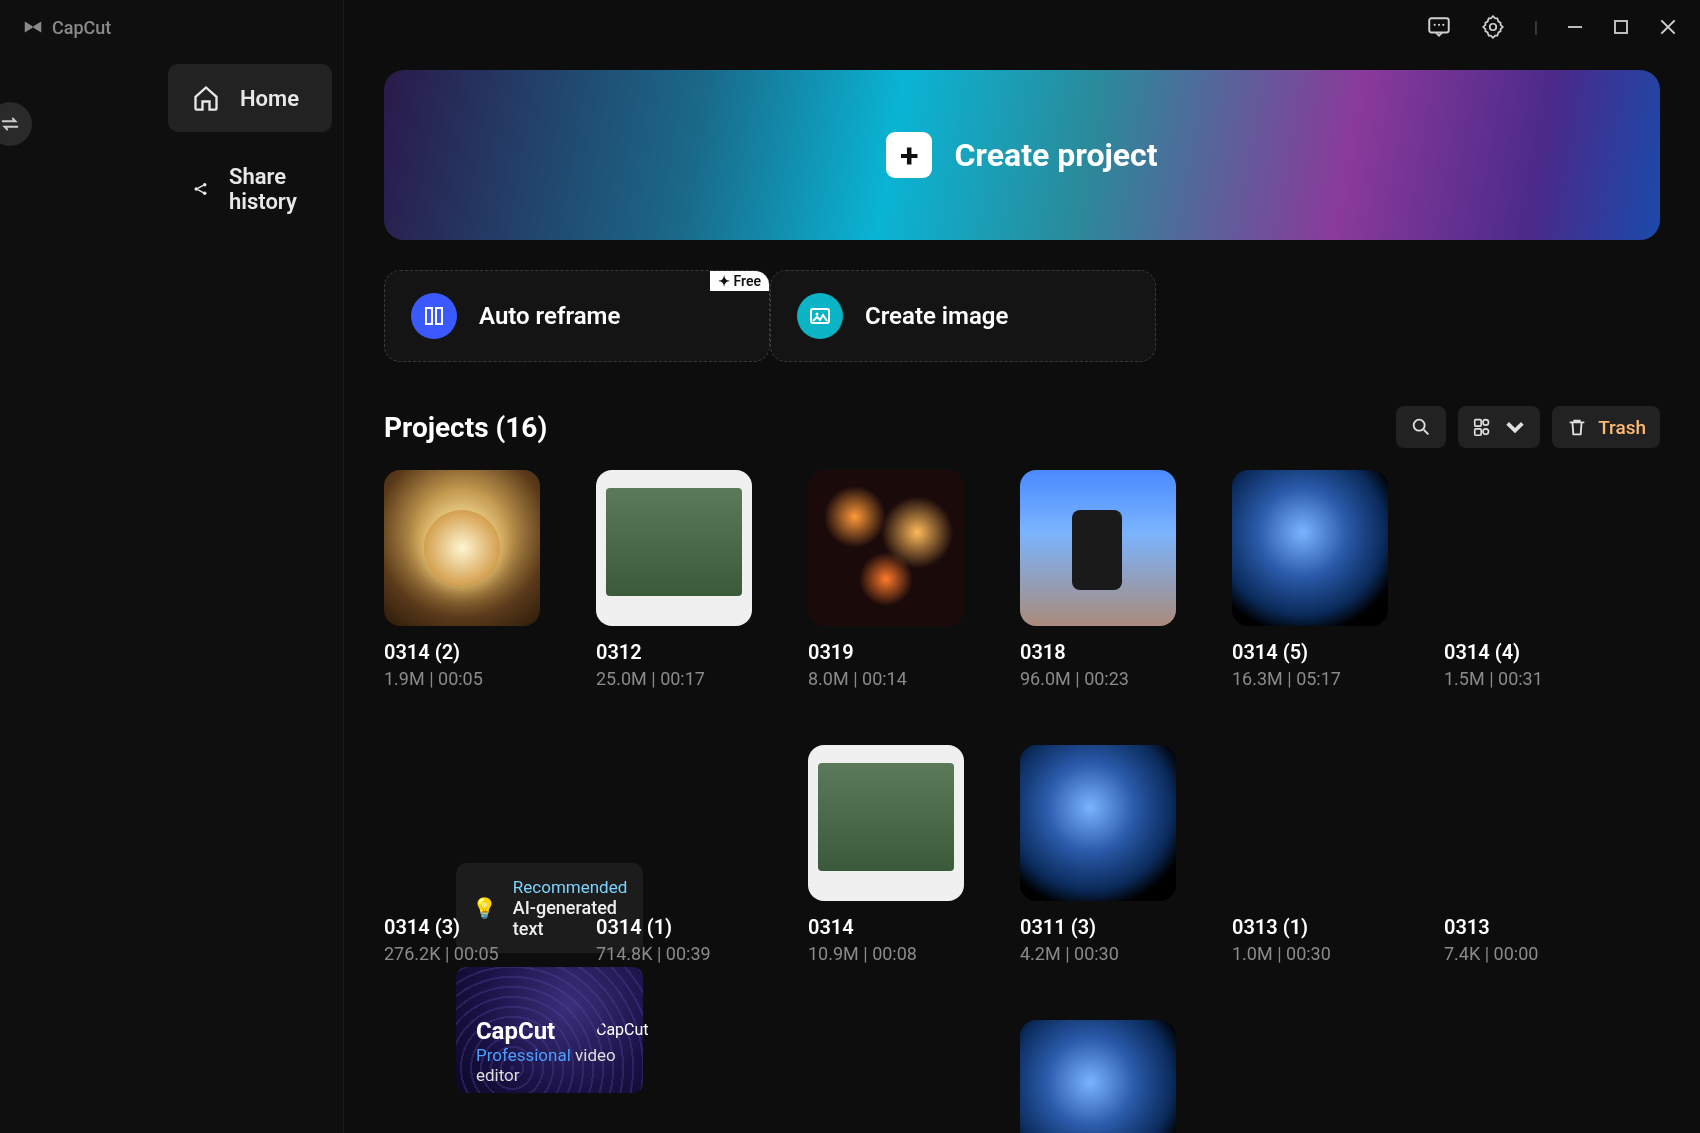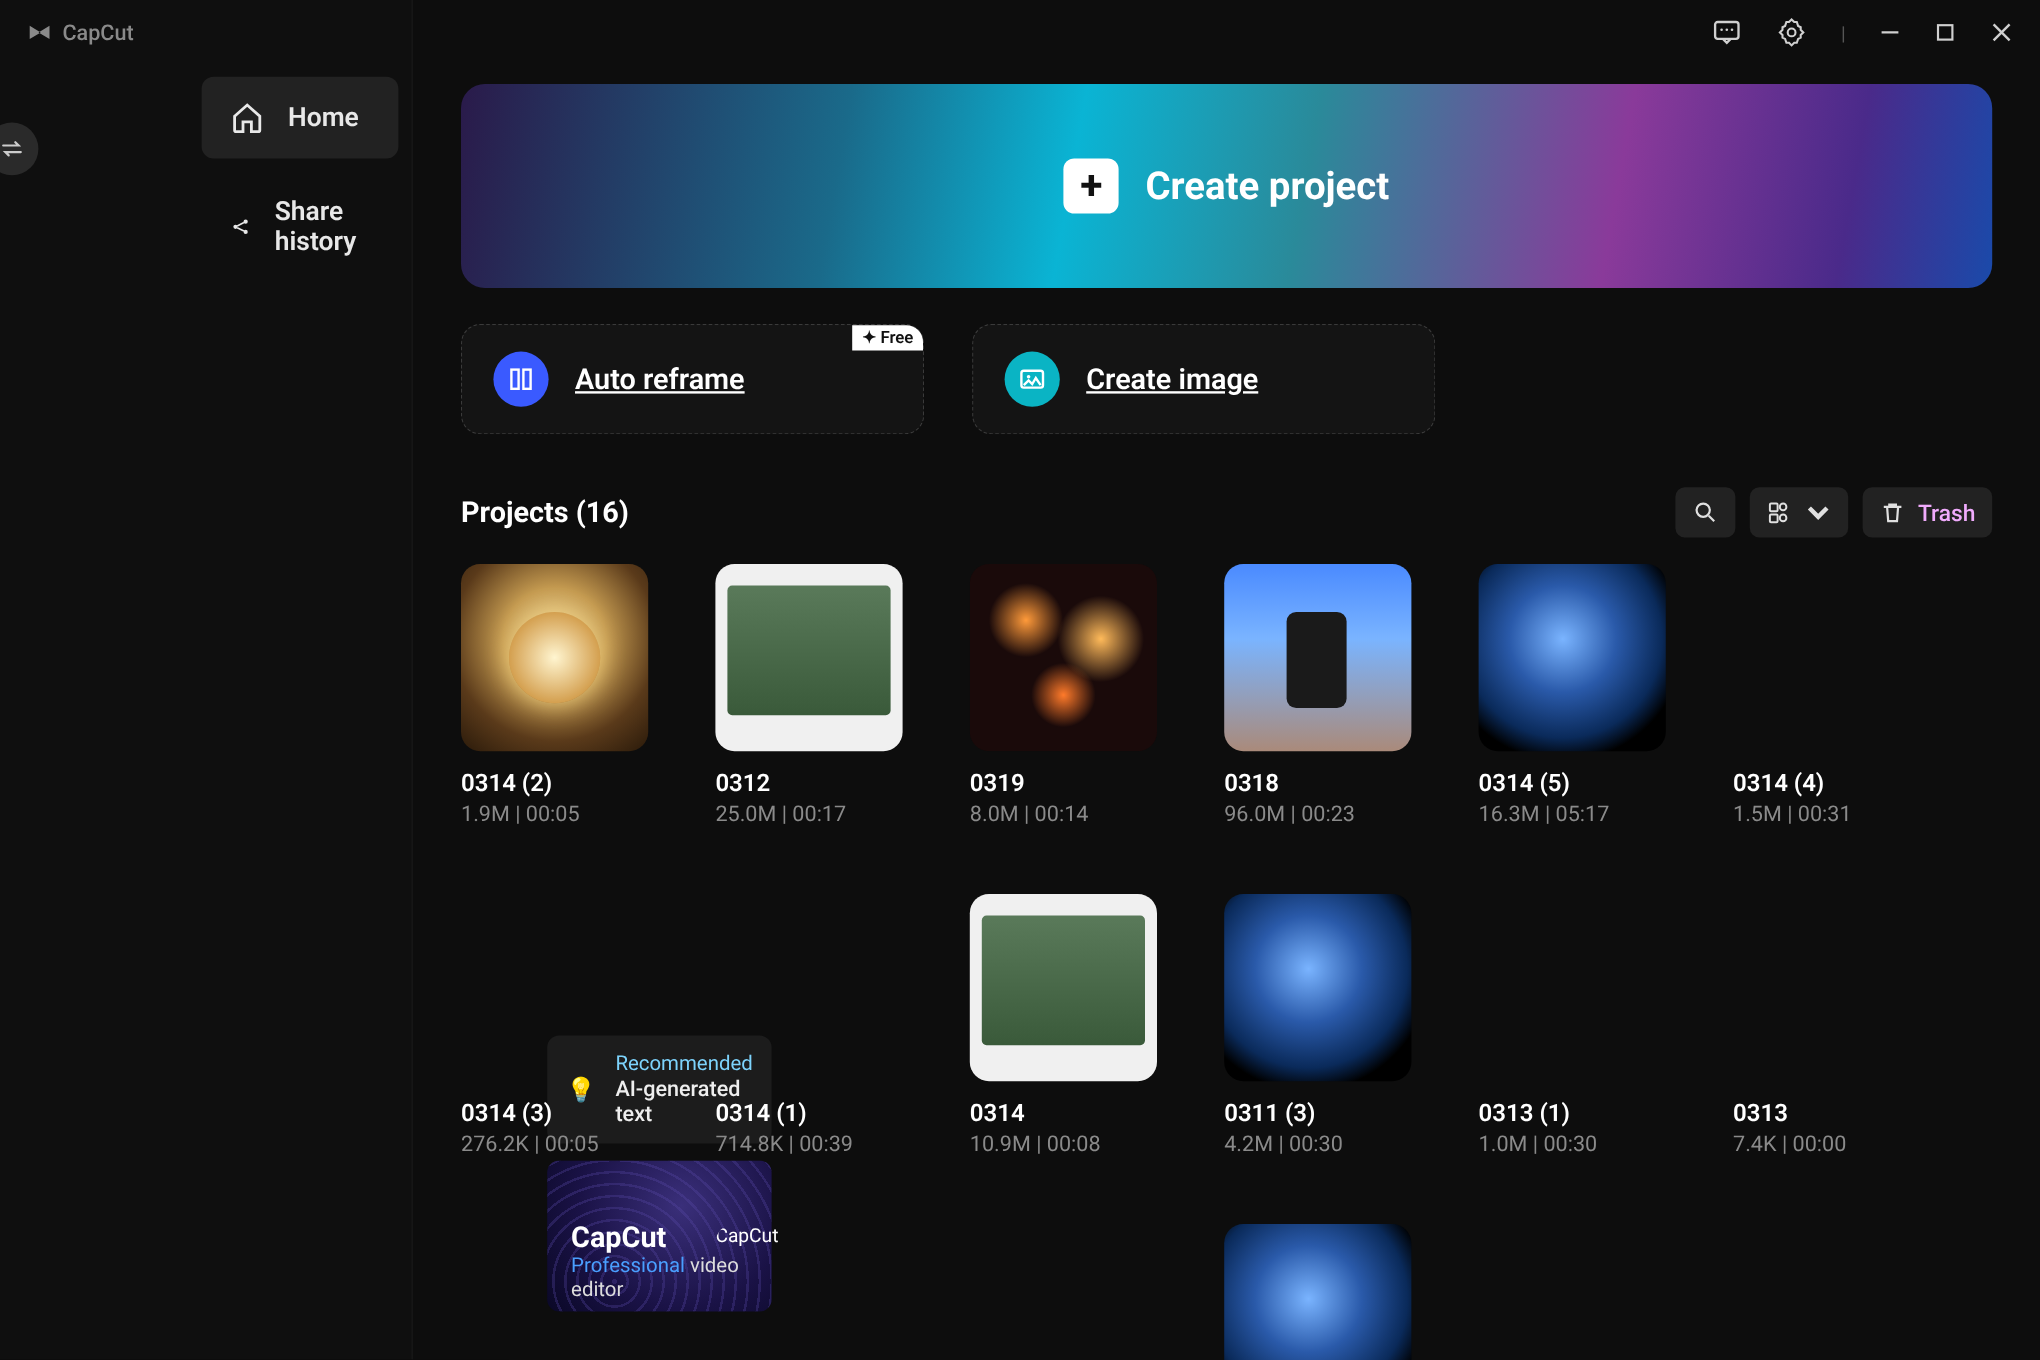--- a/index.html
+++ b/index.html
@@ -99,41 +99,41 @@
   height: 170px;
   border-radius: 20px;
   background: linear-gradient(100deg, #2a1a4a 0%, #1a6a8a 25%, #0ab4d4 40%, #2a8a9a 55%, #8a3a9a 75%, #4a2a8a 90%, #1a4aaa 100%);
   display: flex; align-items: center; justify-content: center; gap: 22px;
   cursor: pointer;
   margin-bottom: 30px;
 }
 .create-banner .plus-box { width: 46px; height: 46px; background: #fff; border-radius: 9px; display:flex; align-items:center; justify-content:center; font-size:34px; color:#111; font-weight:700; }
 .create-banner .cb-label { font-size: 32px; font-weight: 700; }
 
-.action-cards { display: flex; gap: 40px; margin-bottom: 44px; text-decoration: underline; }
+.action-cards { display: flex; margin-bottom: 44px; }
 .action-card {
   width: 386px; height: 92px;
   border: 1px dashed #3a3a3a;
   border-radius: 16px;
   display: flex; align-items: center; gap: 22px;
   padding: 0 26px;
   position: relative;
   cursor: pointer;
   background: #141414;
 }
 .action-card .ac-icon { width: 46px; height: 46px; border-radius: 50%; display:flex; align-items:center; justify-content:center; }
 .action-card .ac-icon.blue { background: #3a5aff; }
 .action-card .ac-icon.teal { background: #0ab4c4; }
 .action-card .ac-label { font-size: 24px; font-weight: 600; }
 .free-badge { position: absolute; top: 0; right: 0; background: #fff; color: #111; font-size: 14px; padding: 2px 8px; border-top-right-radius: 14px; font-weight:600; }
 
 .projects-header { display: flex; align-items: center; justify-content: space-between; margin-bottom: 22px; }
-.projects-title { font-size: 24px; font-weight: 700; }
+.projects-title { font-size: 28px; font-weight: 700; }
 .projects-controls { display: flex; gap: 12px; }
-.ctl-btn { height: 42px; background: #222; border-radius: 8px; display: flex; align-items: center; justify-content: center; padding: 0 14px; cursor: pointer; gap: 10px; font-size: 19px; font-weight: 500; color:#f0abfc; }
+.ctl-btn { height: 42px; background: #222; border-radius: 8px; display: flex; align-items: center; justify-content: center; padding: 0 14px; cursor: pointer; gap: 10px; font-size: 19px; font-weight: 500; color:#fdba74; }
 .ctl-btn svg { width: 22px; height: 22px; }
 
 .projects-grid { display: grid; grid-template-columns: repeat(6, 156px); gap: 56px 56px; }
 .proj { width: 144px; }
 .thumb { width: 156px; height: 156px; border-radius: 16px; margin-bottom: 14px; overflow:hidden; position:relative; }
 .proj-title { font-size: 20px; font-weight: 600; margin-bottom: 4px; }
 .proj-meta { font-size: 18px; color: #8a8a8a; }
 
 
 .th-snowglobe { background: radial-gradient(circle at 50% 40%, #eed9a0 0%, #c49a50 35%, #5a3a1a 70%, #2a1a0a 100%); }

